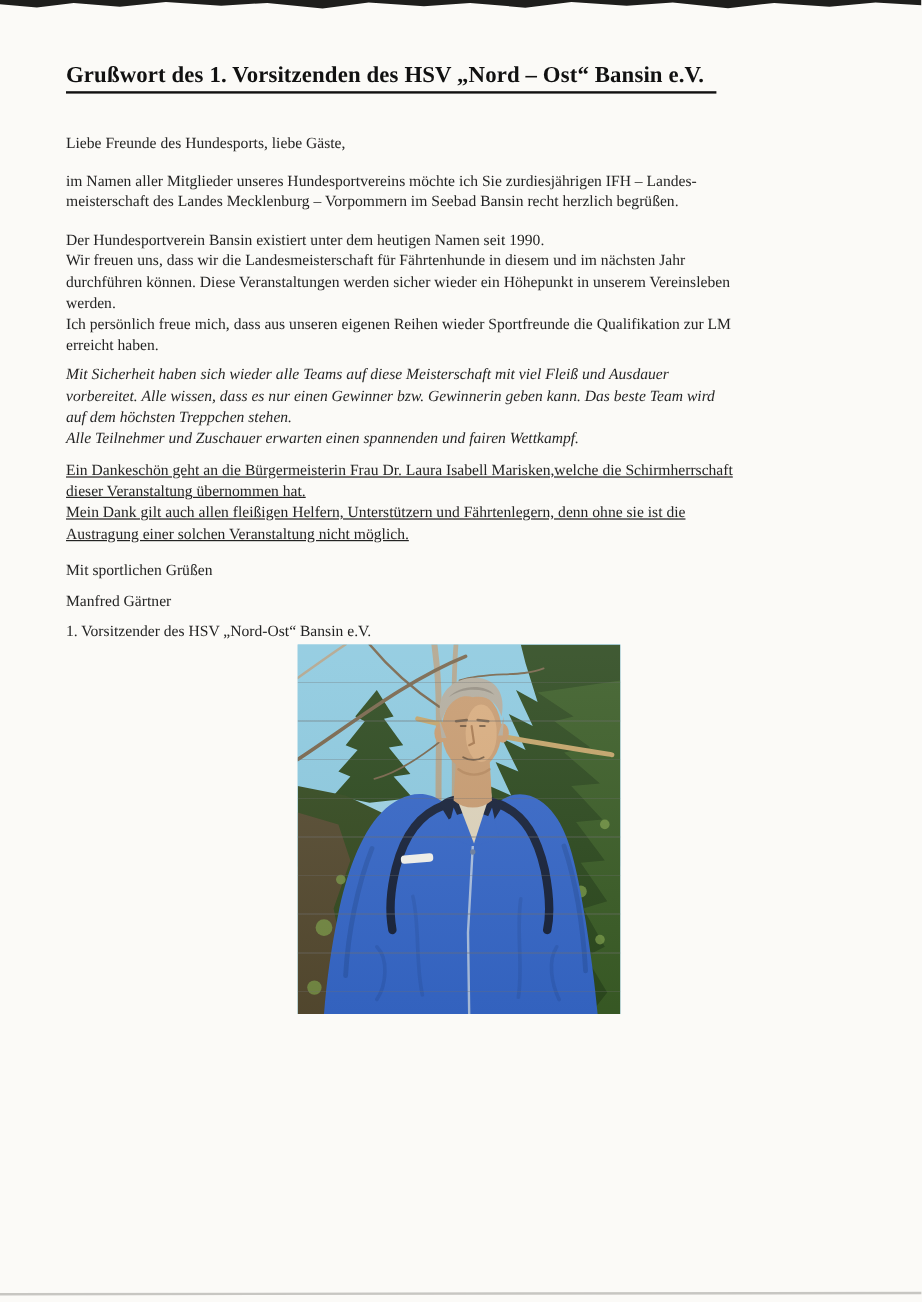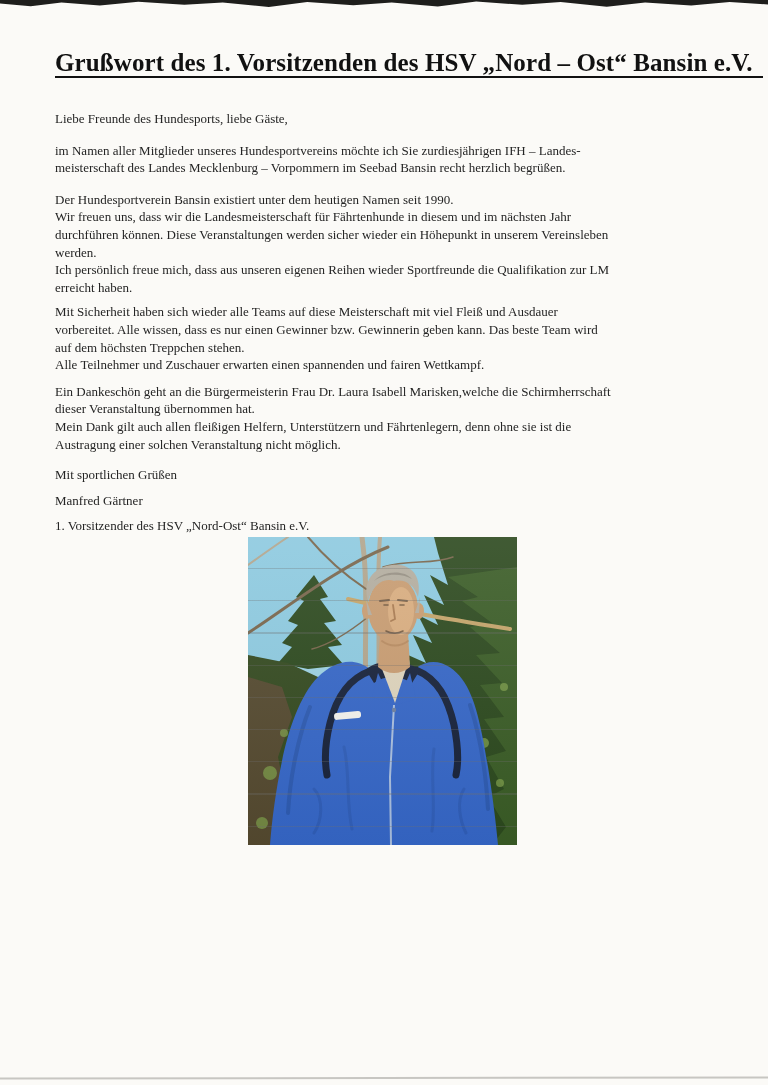--- a/index.html
+++ b/index.html
@@ -25,33 +25,33 @@
     position:absolute;top:0;left:0;width:768px;height:8px;
     background:var(--scan-edge);
     clip-path:polygon(0 0,100% 0,100% 55%,95% 25%,90% 70%,84% 30%,79% 85%,73% 25%,68% 60%,62% 20%,57% 80%,51% 30%,46% 65%,40% 25%,35% 88%,29% 30%,24% 60%,18% 22%,13% 70%,8% 30%,4% 78%,0 45%);
   }
   .scan-bottom-line{
     position:absolute;top:1077px;left:0;width:768px;height:2px;
     background:var(--scan-line);transform:rotate(-0.08deg);
   }
   .content{position:relative;padding:0 33px 0 55px;}
   .title{
-    margin:51px 0 0 0;font-size:25px;font-weight:bold;color:var(--title-ink);
+    margin:51px 0 0 0;font-size:19px;font-weight:bold;color:var(--title-ink);
     display:inline-block;line-height:23px;
     border-bottom:2px solid var(--title-ink);padding:0 10px 2px 0;
     white-space:pre;letter-spacing:0.1px;
   }
   .body-text{
     font-size:13px;line-height:17.6px;white-space:pre;margin:0;
   }
   .salutation{margin-top:32px;}
   .p1{margin-top:14px;}
   .p2{margin-top:14px;font-family:Liberation Serif, serif;}
-  .p3{margin-top:7px;}
-  .p4{margin-top:9px;}
+  .p3{margin-top:7px;font-style:italic;}
+  .p4{margin-top:9px;text-decoration:underline;}
   .closing{margin-top:13px;}
   .sig-name{margin-top:8px;}
   .sig-role{margin-top:8px;}
   .photo{
     position:relative;margin:2px 0 0 193px;width:269px;height:308px;
     overflow:hidden;background:var(--sky);
   }
   .photo svg{display:block;width:269px;height:308px;}
   .photo-scanlines{
     position:absolute;inset:0;pointer-events:none;

